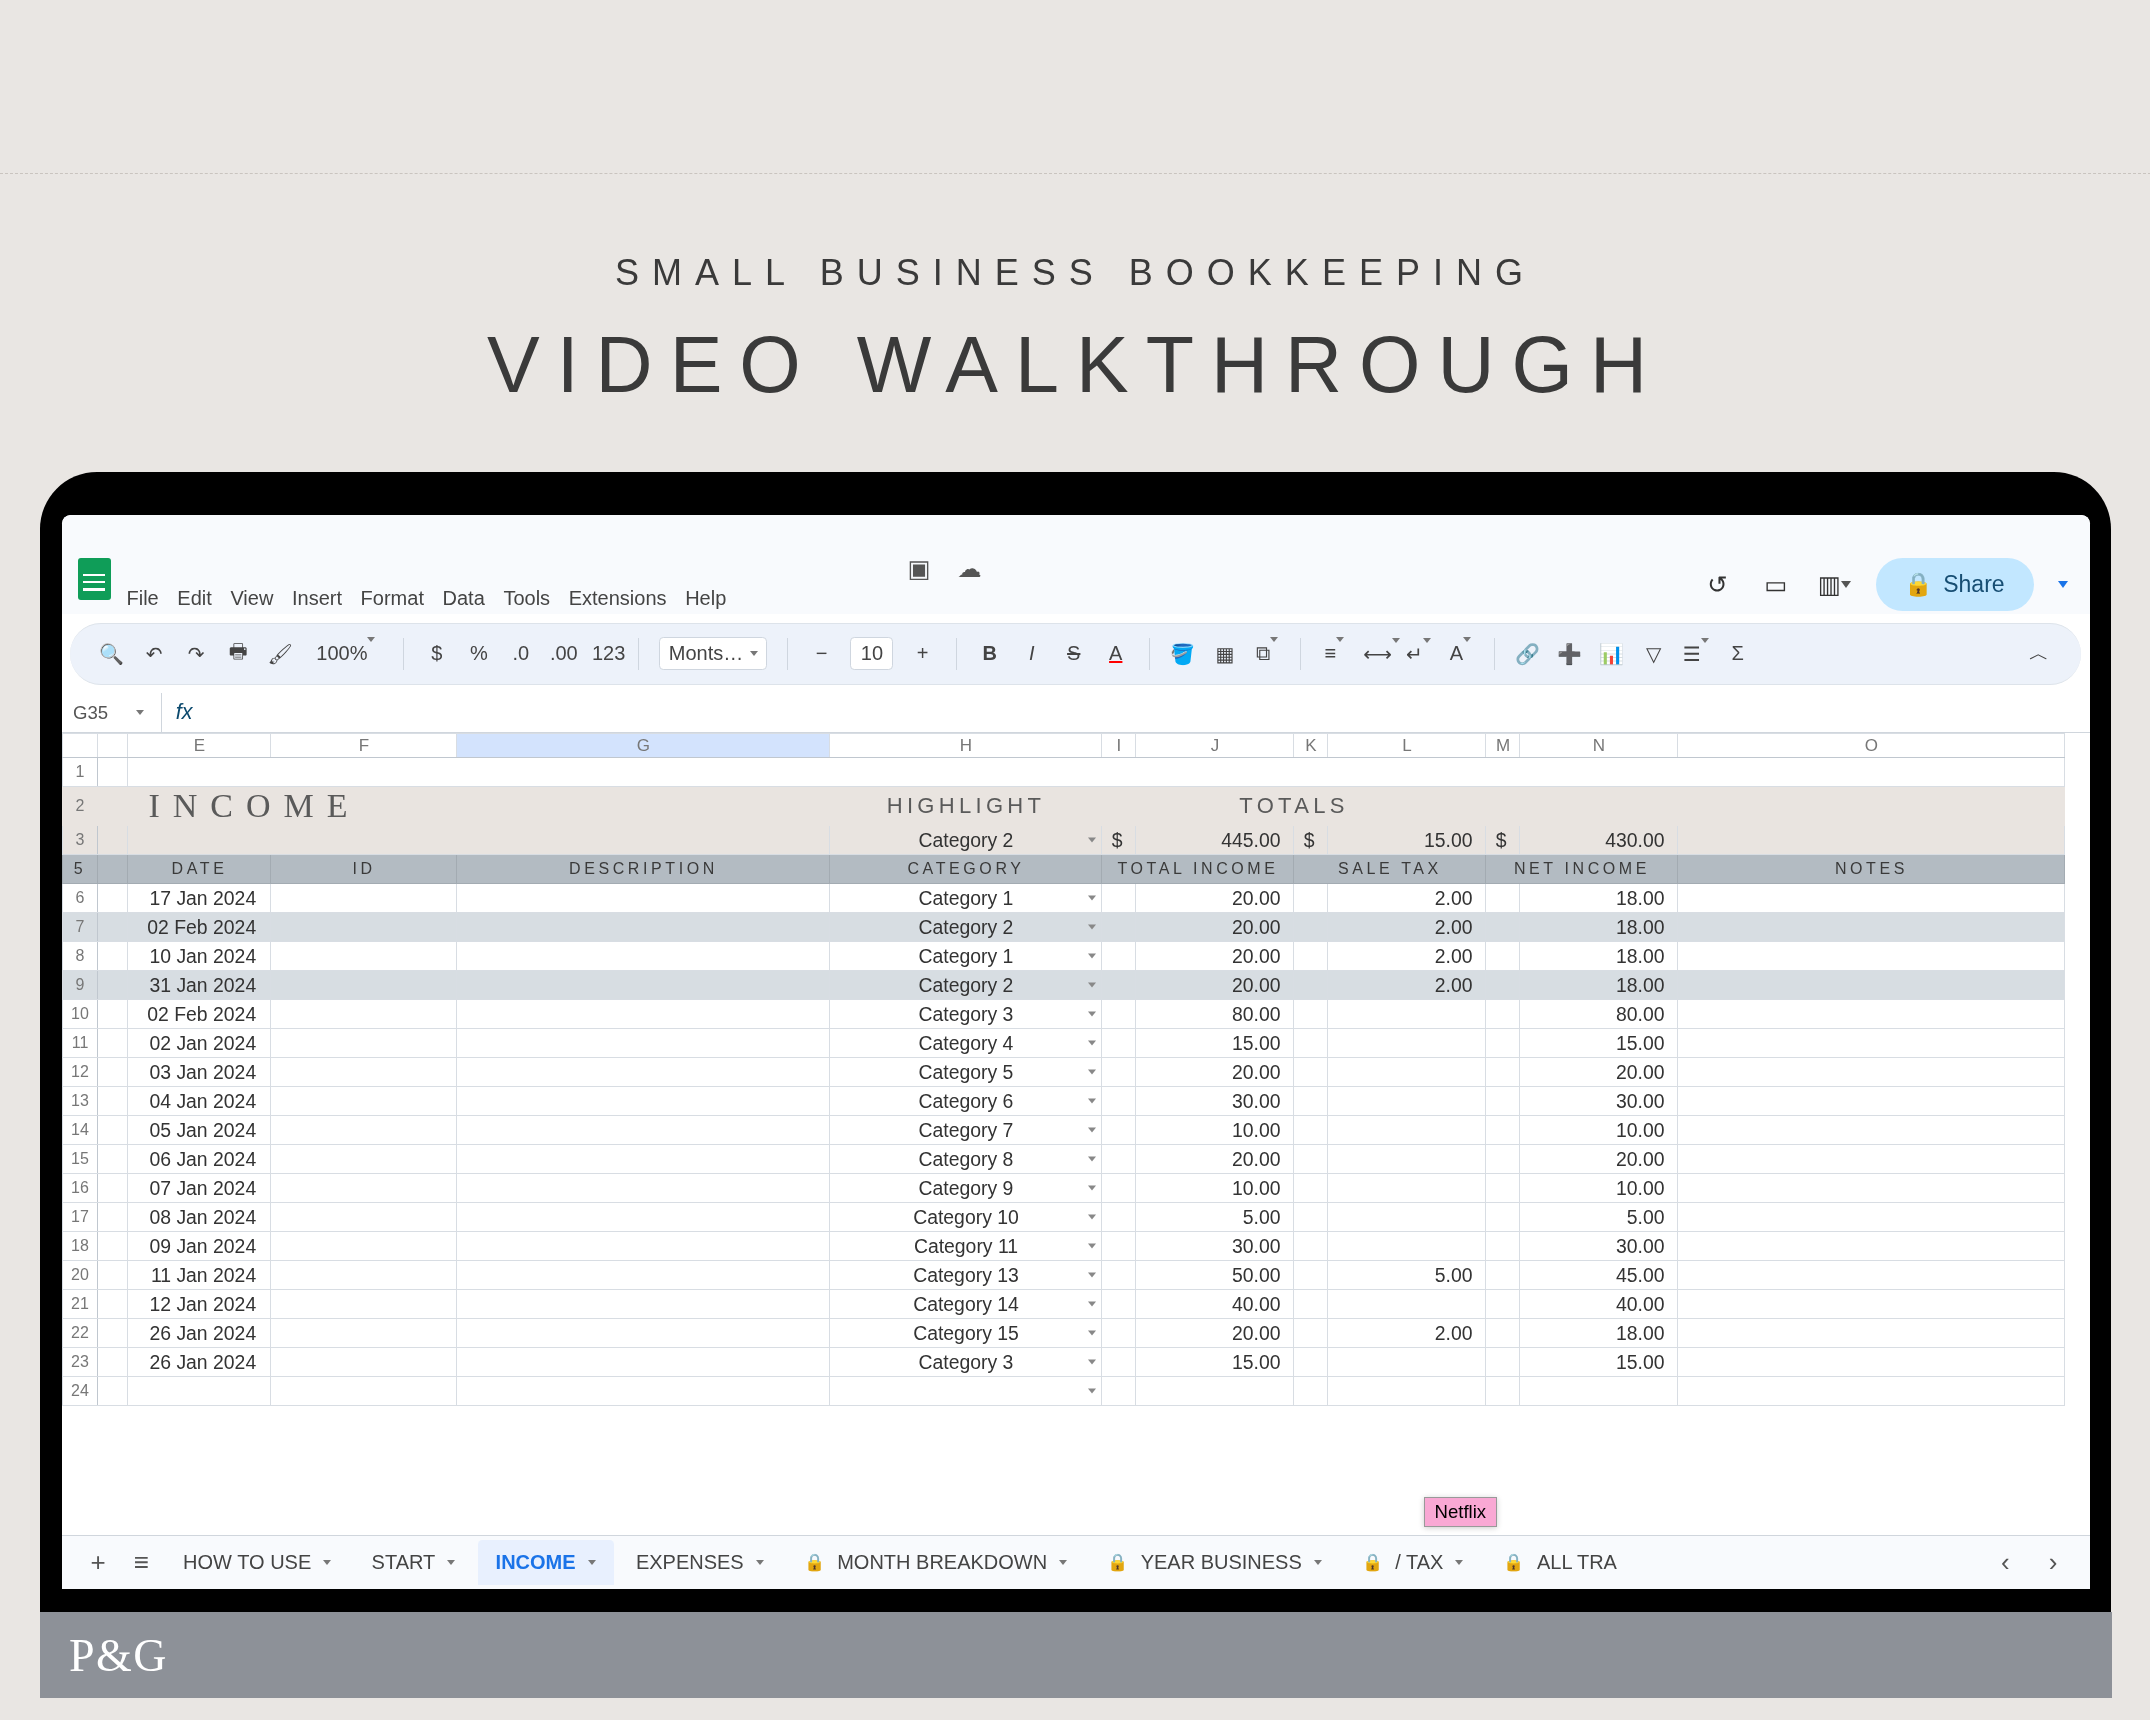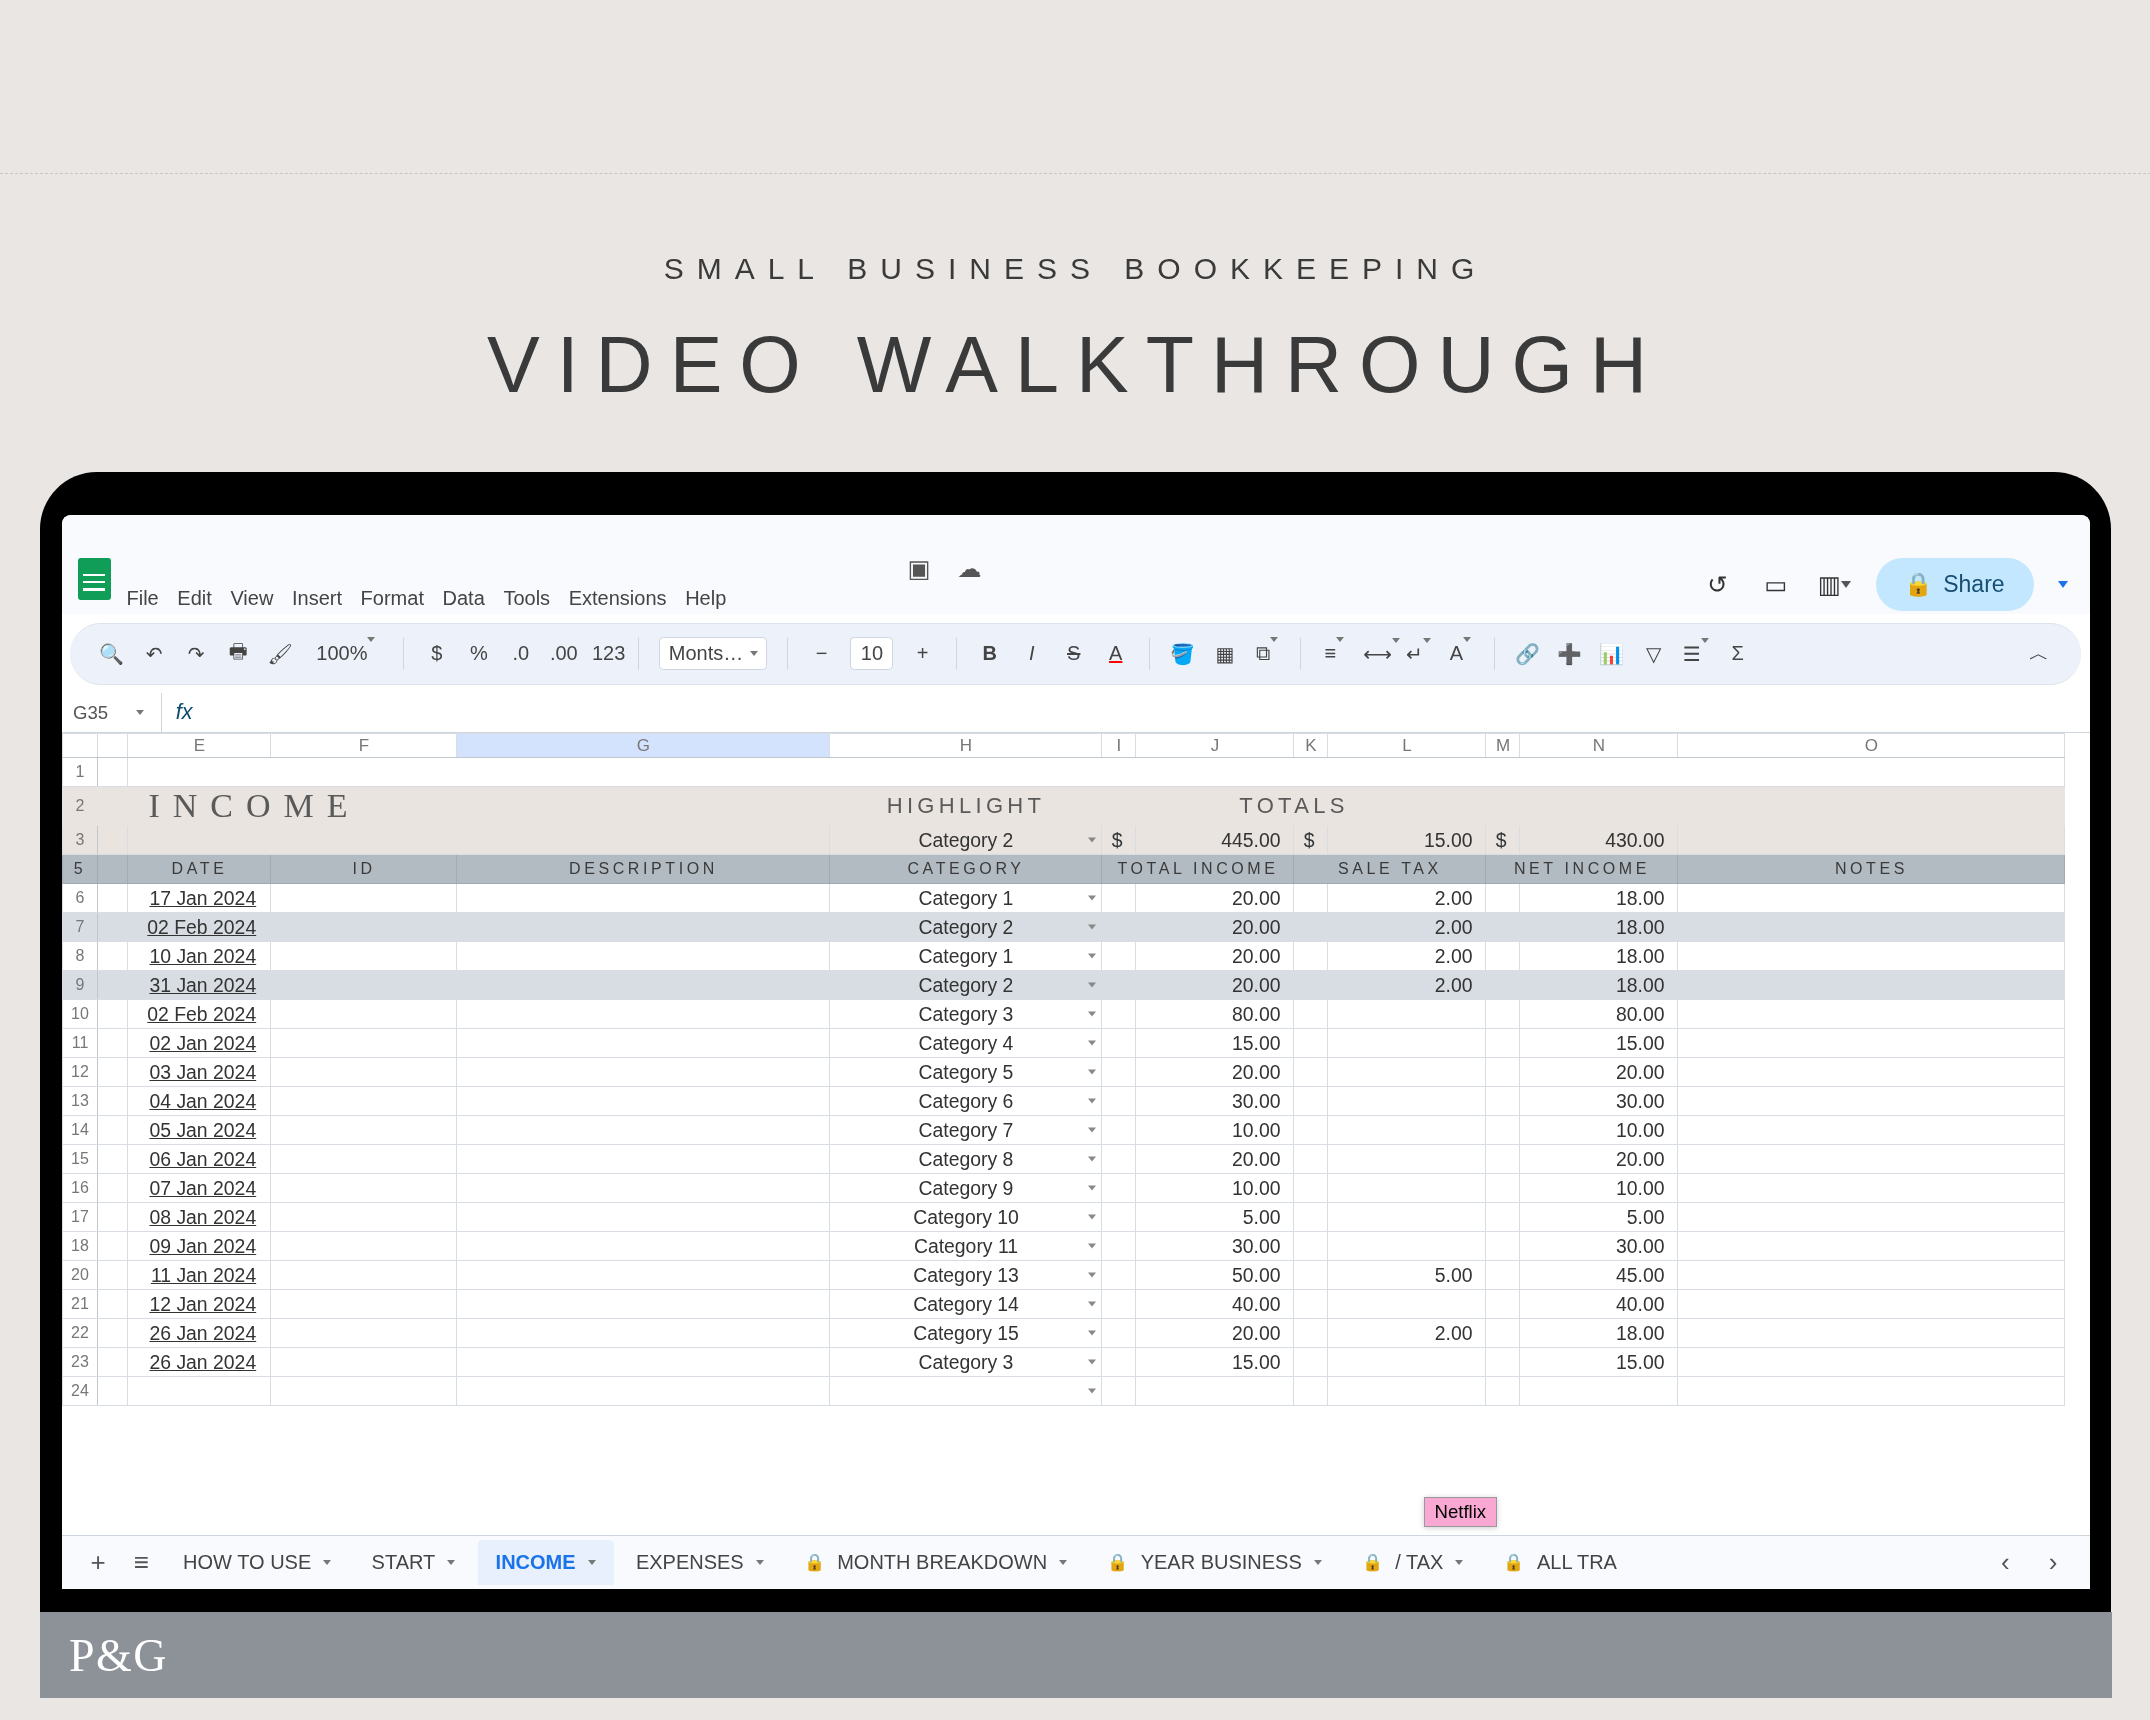--- a/index.html
+++ b/index.html
@@ -3,21 +3,21 @@
 <meta charset="utf-8">
 <style>
   * { margin:0; padding:0; box-sizing:border-box; font-family:Arial,Helvetica,sans-serif; }
   body { background:#e9e6e3; width:2151px; height:1721px; position:relative; }
 
   
   .top-dash { position:absolute; top:173px; left:0; right:0; border-top:1.4px dashed #c9c4bf; }
 
   
   .heading { position:absolute; width:100%; text-align:center; color:#3a3a3a; font-family:"Helvetica Neue",Arial,sans-serif; }
-  .h-sub { top:252px; font-size:30px; letter-spacing:13px; font-weight:400; }
+  .h-sub { top:252px; font-size:36px; letter-spacing:13px; font-weight:400; }
   .h-main { top:319px; font-size:79px; letter-spacing:17px; font-weight:500; }
 
   
   .laptop { position:absolute; top:472px; left:40px; width:2071px; height:1140px; background:#000;
             border-radius:57px 57px 0 0; padding:43px 21.5px 23px 21.5px; }
   .screen { background:#fff; width:100%; height:100%; border-radius:8.6px 8.6px 0 0; overflow:hidden; position:relative; }
 
   
   .menubar { position:absolute; top:0; left:0; right:0; height:99px; background:#f8fafd; }
   .sheets-logo { position:absolute; left:16px; top:43px; width:33px; height:42px; background:#0f9d58; border-radius:2.9px; }
@@ -72,21 +72,21 @@
   .sect-label { text-align:center; font-size:22px; letter-spacing:4.3px; color:#5a5a5a; }
 
   tr.filterrow td { background:#e9e4e0; }
   .dd { position:relative; background:#fff; }
   .dd::after { content:""; position:absolute; right:5.7px; top:50%; transform:translateY(-50%);
                border-left:4.3px solid transparent; border-right:4.3px solid transparent; border-top:5.7px solid #888; }
 
   tr.colnames td { background:#b3bbc2; text-align:center; font-size:16px; letter-spacing:3.6px; color:#3a3a3a;
                    border-color:#a3abb2; }
 
-  td.date { text-align:right; padding-right:14.3px;text-decoration:underline; }
+  td.date { text-align:right; padding-right:14.3px; }
   td.money { text-align:right; padding-right:13px; }
   td.cat { text-align:center; }
   tr.hl td { background:#d7dde2; }
 
   
   .tabs { position:absolute; left:0; right:0; bottom:0; height:54px; background:#f8fafd; border-top:0.7px solid #d0d6dd;
           display:flex; align-items:center; padding:0 17px; gap:4.3px; font-size:20px; color:#444; }
   .tab-btn { width:39px; height:39px; display:flex; align-items:center; justify-content:center; font-size:26px;
              color:#555; cursor:pointer; }
   .tab { padding:10px 17px; display:flex; align-items:center; gap:12px; border-radius:4.3px 4.3px 0 0; cursor:pointer;

